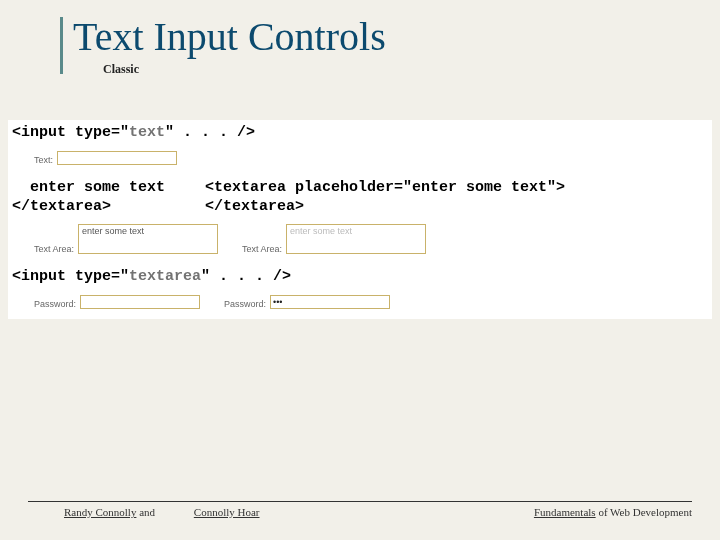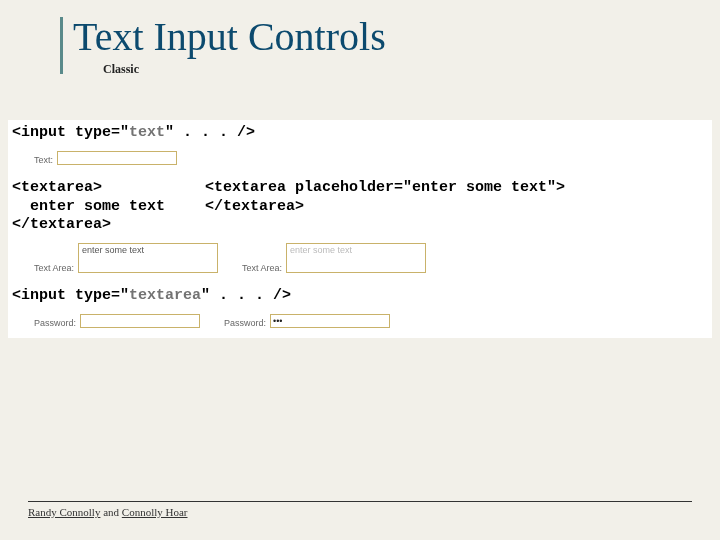--- a/index.html
+++ b/index.html
@@ -109,21 +109,21 @@
     right: 28px;
     bottom: 22px;
     border-top: 1px solid #333;
     padding-top: 4px;
     display: flex;
     justify-content: space-between;
     font-family: 'Times New Roman', serif;
     font-size: 11px;
     color: #333;
   }
-  .footer .u { text-decoration: underline; }
+  .footer .u { text-decoration: underline; margin-left: 36px; }
 </style>
 </head>
 <body>
 
 <div class="accent-bar"></div>
 <h1 class="heading">Text Input Controls</h1>
 <div class="subheading">Classic</div>
 
 <div class="content">
 
@@ -132,21 +132,20 @@
   </div>
   <div class="example-row">
     <div class="example-pair">
       <span class="example-label">Text:</span>
       <span class="fake-input"></span>
     </div>
   </div>
 
   <div class="codeblock two-col">
     <div class="code-col">
-      <div>&lt;textarea&gt;</div>
       <div style="white-space: pre;">  enter some text</div>
       <div>&lt;/textarea&gt;</div>
     </div>
     <div class="code-col">
       <div>&lt;textarea placeholder="enter some text"&gt;</div>
       <div>&lt;/textarea&gt;</div>
     </div>
   </div>
   <div class="example-row">
     <div class="ta-wrap">
@@ -172,13 +171,16 @@
       <span class="fake-input" style="color:#222;">•••</span>
     </div>
   </div>
 
 </div>
 
 <div class="footer">
   <div>
     <span class="u">Randy Connolly</span><span> and </span><span class="u">Connolly Hoar</span>
   </div>
+  <div>
+    <span class="u">Fundamentals</span><span> of Web Development</span>
+  </div>
 </div>
 
 </body></html>

